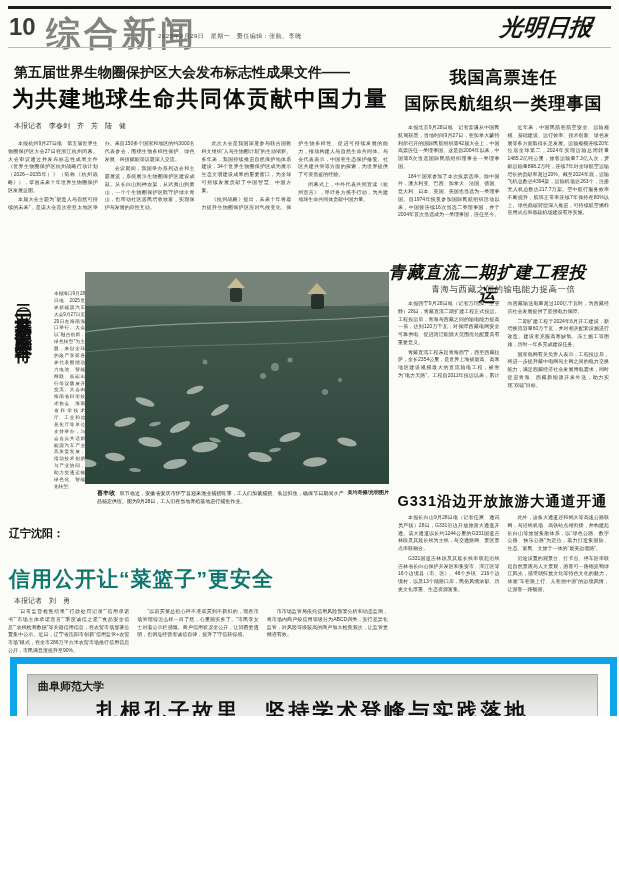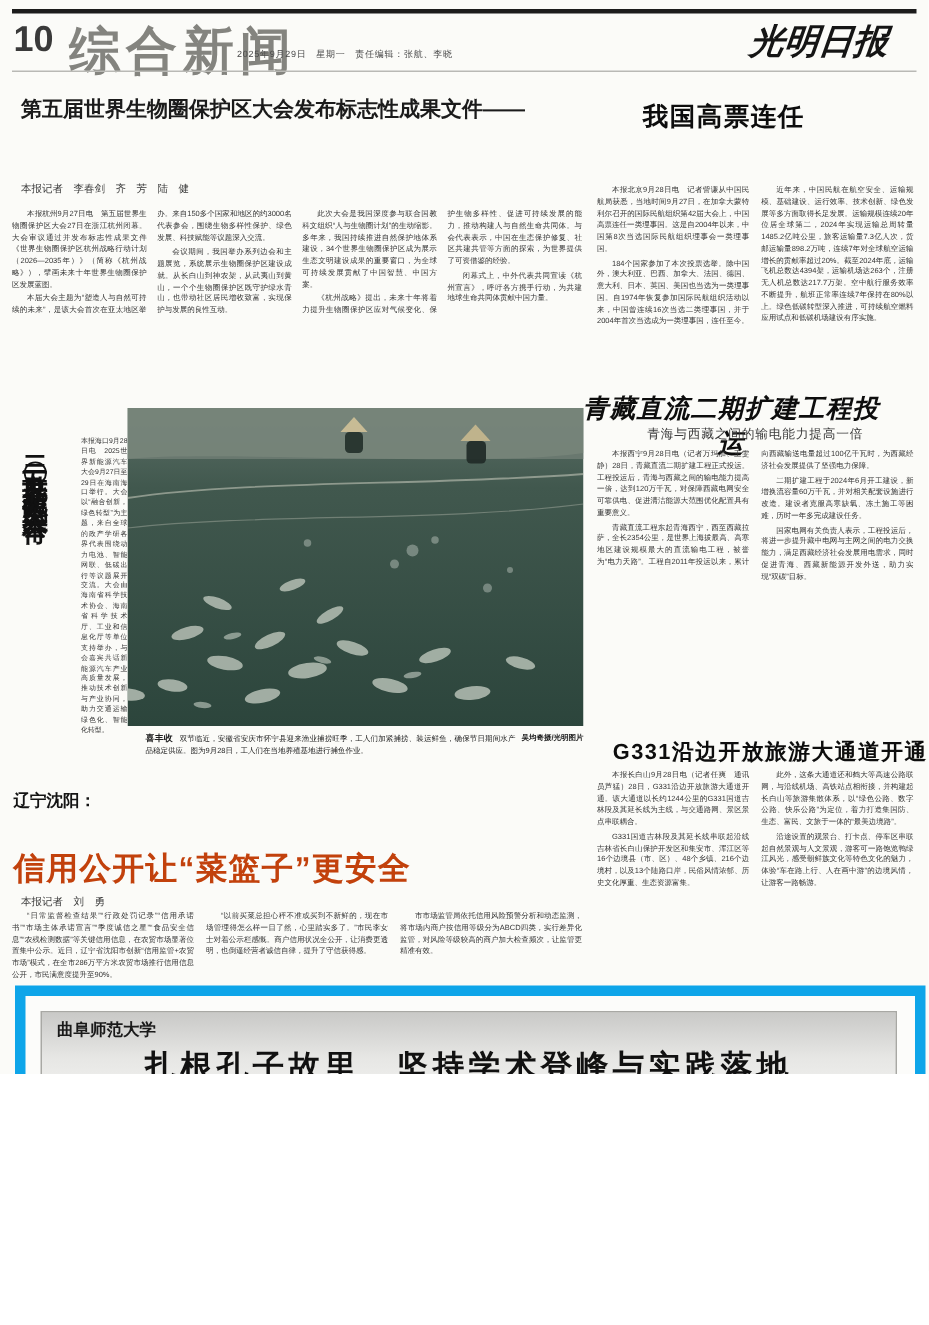--- a/index.html
+++ b/index.html
@@ -20,21 +20,21 @@
   .body-cols p{margin:0 0 2px 0;text-indent:10px;}
   .vhead{writing-mode:vertical-rl;font-size:17px;font-weight:800;color:#111;
          letter-spacing:3px;line-height:1.05;}
   .minicol{font-size:4.6px;line-height:1.5;text-align:justify;color:#333;overflow:hidden;}
   .caption{font-size:5px;line-height:1.5;color:#222;text-align:justify;}
   .caption .lead{font-weight:800;font-size:6px;margin-right:3px;}
   .caption .credit{font-weight:800;float:right;margin-left:4px;}
   .rhead{font-size:17px;font-weight:900;color:#0d0d0d;text-align:center;letter-spacing:1px;}
   .rsub{font-size:8.5px;color:#3a3a3a;text-align:center;letter-spacing:.5px;}
   .lkicker{font-size:11px;font-weight:700;color:#141414;}
-  .ltitle{font-size:21px;font-weight:900;color:#c2410c;letter-spacing:1px;}
+  .ltitle{font-size:21px;font-weight:900;color:#0f766e;letter-spacing:1px;}
   .fbox{border:7px solid #0ea5e9;background:#fcfcfa;}
   .fband{background:linear-gradient(180deg,#c9c9c7 0%,#e6e6e4 55%,#f1f1ef 100%);
          border:1px solid #a8a8a4;}
   .fkicker{font-size:11px;font-weight:800;color:#1a1a1a;}
   .ftitle{font-size:21px;font-weight:900;color:#111;text-align:center;letter-spacing:3px;}
   .fcols{font-size:4.7px;line-height:1.55;text-align:justify;color:#333;overflow:hidden;}
   .fcols p{margin:0 0 2px 0;text-indent:9px;}
   .fcols h4{font-size:5.4px;margin:3px 0;text-align:center;color:#111;break-inside:avoid;}
   .signoff{text-align:right;font-size:4.7px;}
 </style>
@@ -44,20 +44,21 @@
 <div class="page">
 
   <div class="abs rule" style="left:8px;top:6px;width:603px;height:3px;"></div>
   <div class="abs pagenum" style="left:9px;top:13px;">10</div>
   <div class="abs section" style="left:46px;top:11px;">综合新闻</div>
   <div class="abs dateline" style="left:158px;top:32px;">2025年9月29日　星期一　责任编辑：张航、李晓</div>
   <div class="abs masthead" style="left:500px;top:12px;">光明日报</div>
   <div class="abs thin" style="left:8px;top:47px;width:603px;height:1px;"></div>
 
   <div class="abs kicker" style="left:14px;top:64px;">第五届世界生物圈保护区大会发布标志性成果文件——</div>
+  <div class="abs bigtitle" style="left:12px;top:84px;">为共建地球生命共同体贡献中国力量</div>
   <div class="abs byline" style="left:14px;top:121px;">本报记者　李春剑　齐　芳　陆　健</div>
   <div class="abs body-cols" style="left:8px;top:140px;width:380px;height:126px;column-count:4;column-gap:7px;">
     <p>本报杭州9月27日电　第五届世界生物圈保护区大会27日在浙江杭州闭幕。大会审议通过并发布标志性成果文件《世界生物圈保护区杭州战略行动计划（2026—2035年）》（简称《杭州战略》），擘画未来十年世界生物圈保护区发展蓝图。</p>
     <p>本届大会主题为“塑造人与自然可持续的未来”，是该大会首次在亚太地区举办。来自150多个国家和地区的约3000名代表参会，围绕生物多样性保护、绿色发展、科技赋能等议题深入交流。</p>
     <p>会议期间，我国举办系列边会和主题展览，系统展示生物圈保护区建设成就。从长白山到神农架，从武夷山到黄山，一个个生物圈保护区既守护绿水青山，也带动社区居民增收致富，实现保护与发展的良性互动。</p>
     <p>此次大会是我国深度参与联合国教科文组织“人与生物圈计划”的生动缩影。多年来，我国持续推进自然保护地体系建设，34个世界生物圈保护区成为展示生态文明建设成果的重要窗口，为全球可持续发展贡献了中国智慧、中国方案。</p>
     <p>《杭州战略》提出，未来十年将着力提升生物圈保护区应对气候变化、保护生物多样性、促进可持续发展的能力，推动构建人与自然生命共同体。与会代表表示，中国在生态保护修复、社区共建共管等方面的探索，为世界提供了可资借鉴的经验。</p>
     <p>闭幕式上，中外代表共同宣读《杭州宣言》，呼吁各方携手行动，为共建地球生命共同体贡献中国力量。</p>
   </div>
 
@@ -132,37 +133,38 @@
 
   <div class="abs lkicker" style="left:9px;top:526px;">辽宁沈阳：</div>
   <div class="abs ltitle" style="left:9px;top:565px;">信用公开让“菜篮子”更安全</div>
   <div class="abs byline" style="left:14px;top:596px;">本报记者　刘　勇</div>
   <div class="abs body-cols" style="left:8px;top:608px;width:380px;height:64px;column-count:3;column-gap:8px;">
     <p>“日常监督检查结果”“行政处罚记录”“信用承诺书”“市场主体承诺宣言”“季度诚信之星”“食品安全信息”“农残检测数据”等关键信用信息，在农贸市场显著位置集中公示。近日，辽宁省沈阳市创新“信用监管+农贸市场”模式，在全市286万平方米农贸市场推行信用信息公开，市民满意度提升至90%。</p>
     <p>“以前买菜总担心秤不准或买到不新鲜的，现在市场管理得怎么样一目了然，心里踏实多了。”市民李女士对着公示栏感慨。商户信用状况全公开，让消费更透明，也倒逼经营者诚信自律，提升了守信获得感。</p>
     <p>市市场监管局依托信用风险预警分析和动态监测，将市场内商户按信用等级分为ABCD四类，实行差异化监管，对风险等级较高的商户加大检查频次，让监管更精准有效。</p>
   </div>
 
-  <div class="abs rhead" style="left:377px;top:66px;width:211px;text-align:center;">我国高票连任</div>
+  <div class="abs rhead" style="left:398px;top:66px;width:211px;text-align:center;">我国高票连任</div>
+  <div class="abs rhead" style="left:398px;top:92px;width:211px;">国际民航组织一类理事国</div>
   <div class="abs body-cols" style="left:398px;top:124px;width:211px;height:128px;column-count:2;column-gap:8px;">
     <p>本报北京9月28日电　记者訾谦从中国民航局获悉，当地时间9月27日，在加拿大蒙特利尔召开的国际民航组织第42届大会上，中国高票连任一类理事国。这是自2004年以来，中国第8次当选国际民航组织理事会一类理事国。</p>
     <p>184个国家参加了本次投票选举。除中国外，澳大利亚、巴西、加拿大、法国、德国、意大利、日本、英国、美国也当选为一类理事国。自1974年恢复参加国际民航组织活动以来，中国曾连续16次当选二类理事国，并于2004年首次当选成为一类理事国，连任至今。</p>
     <p>近年来，中国民航在航空安全、运输规模、基础建设、运行效率、技术创新、绿色发展等多方面取得长足发展。运输规模连续20年位居全球第二，2024年实现运输总周转量1485.2亿吨公里，旅客运输量7.3亿人次，货邮运输量898.2万吨，连续7年对全球航空运输增长的贡献率超过20%。截至2024年底，运输飞机总数达4394架，运输机场达263个，注册无人机总数达217.7万架。空中航行服务效率不断提升，航班正常率连续7年保持在80%以上。绿色低碳转型深入推进，可持续航空燃料应用试点和低碳机场建设有序实施。</p>
   </div>
 
   <div class="abs rhead" style="left:382px;top:261px;width:211px;font-style:italic;">青藏直流二期扩建工程投运</div>
   <div class="abs rsub" style="left:398px;top:284px;width:211px;">青海与西藏之间的输电能力提高一倍</div>
   <div class="abs body-cols" style="left:398px;top:300px;width:211px;height:186px;column-count:2;column-gap:8px;">
     <p>本报西宁9月28日电（记者万玛加、王雯静）28日，青藏直流二期扩建工程正式投运。工程投运后，青海与西藏之间的输电能力提高一倍，达到120万千瓦，对保障西藏电网安全可靠供电、促进清洁能源大范围优化配置具有重要意义。</p>
     <p>青藏直流工程东起青海西宁，西至西藏拉萨，全长2354公里，是世界上海拔最高、高寒地区建设规模最大的直流输电工程，被誉为“电力天路”。工程自2011年投运以来，累计向西藏输送电量超过100亿千瓦时，为西藏经济社会发展提供了坚强电力保障。</p>
     <p>二期扩建工程于2024年6月开工建设，新增换流容量60万千瓦，并对相关配套设施进行改造。建设者克服高寒缺氧、冻土施工等困难，历时一年多完成建设任务。</p>
     <p>国家电网有关负责人表示，工程投运后，将进一步提升藏中电网与主网之间的电力交换能力，满足西藏经济社会发展用电需求，同时促进青海、西藏新能源开发外送，助力实现“双碳”目标。</p>
   </div>
 
-  <div class="abs rhead" style="left:408px;top:492px;width:211px;font-size:14.5px;">G331沿边开放旅游大通道开通</div>
+  <div class="abs rhead" style="left:397px;top:492px;width:211px;font-size:14.5px;">G331沿边开放旅游大通道开通</div>
   <div class="abs body-cols" style="left:398px;top:514px;width:211px;height:138px;column-count:2;column-gap:8px;">
     <p>本报长白山9月28日电（记者任爽　通讯员芦猛）28日，G331沿边开放旅游大通道开通。该大通道以长约1244公里的G331国道吉林段及其延长线为主线，与交通路网、景区景点串联耦合。</p>
     <p>G331国道吉林段及其延长线串联起沿线吉林省长白山保护开发区和集安市、浑江区等16个边境县（市、区）、48个乡镇、216个边境村，以及13个陆路口岸，民俗风情浓郁、历史文化厚重、生态资源富集。</p>
     <p>此外，这条大通道还和鹤大等高速公路联网，与沿线机场、高铁站点相衔接，并构建起长白山等旅游集散体系，以“绿色公路、数字公路、快乐公路”为定位，着力打造集国防、生态、富民、文旅于一体的“最美边境路”。</p>
     <p>沿途设置的观景台、打卡点、停车区串联起自然景观与人文景观，游客可一路饱览鸭绿江风光，感受朝鲜族文化等特色文化的魅力，体验“车在路上行、人在画中游”的边境风情，让游客一路畅游。</p>
   </div>
 
   <div class="abs fbox" style="left:10px;top:657px;width:593px;height:215px;">
     <div class="abs fband" style="left:10px;top:10px;width:571px;height:56px;padding:4px 10px;box-sizing:border-box;">
       <div class="fkicker">曲阜师范大学</div>

